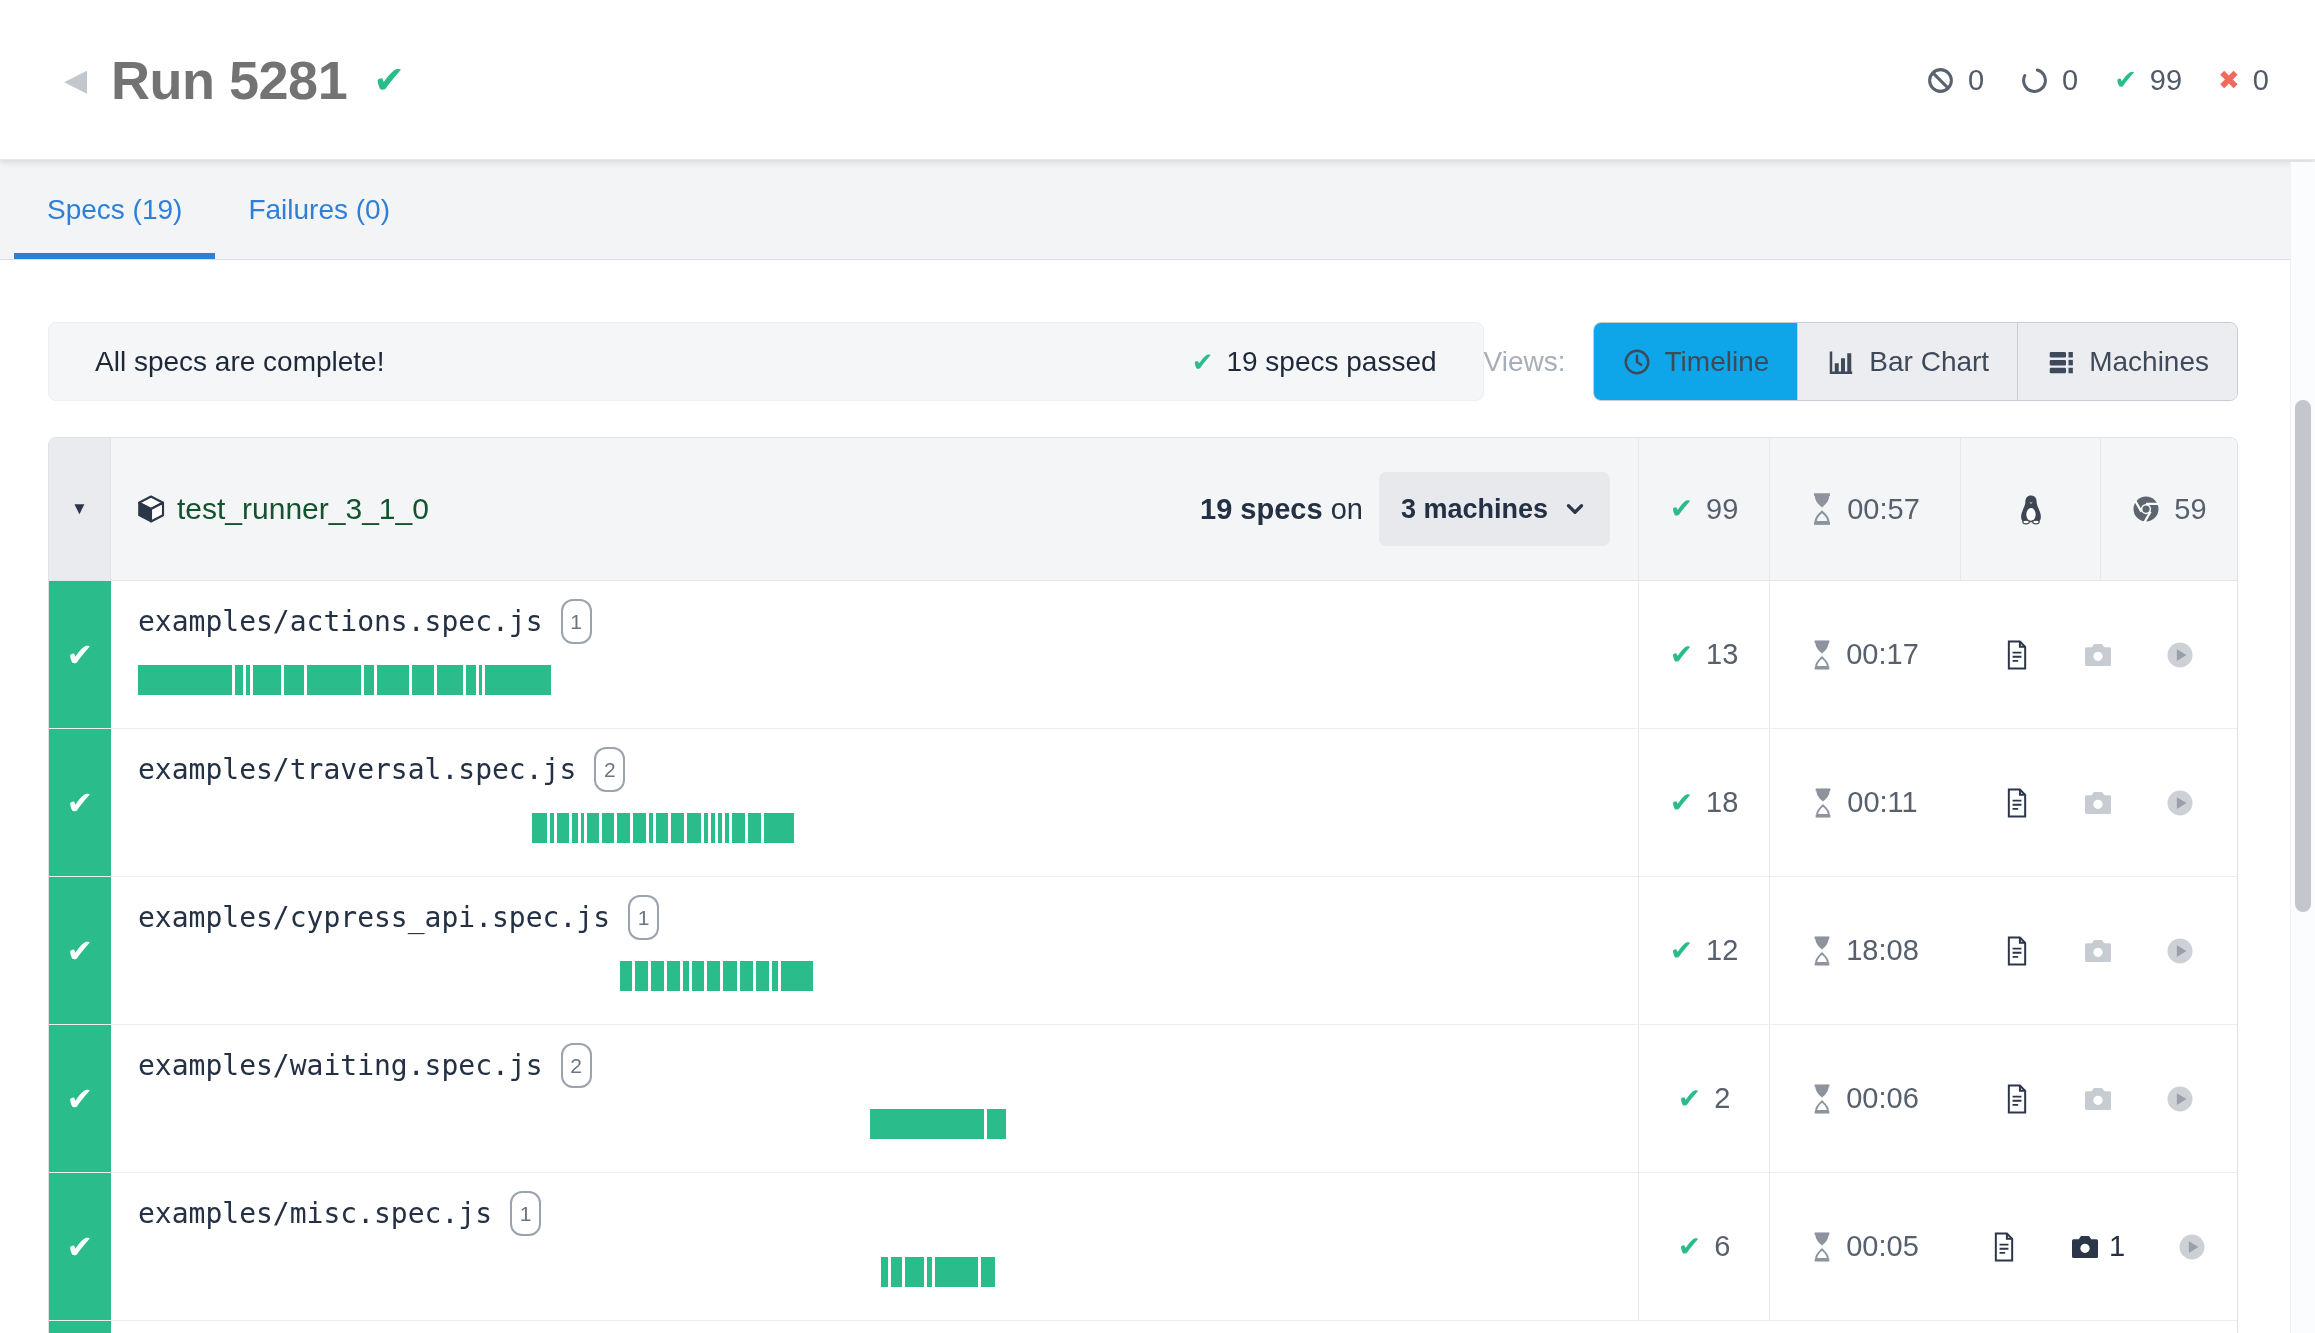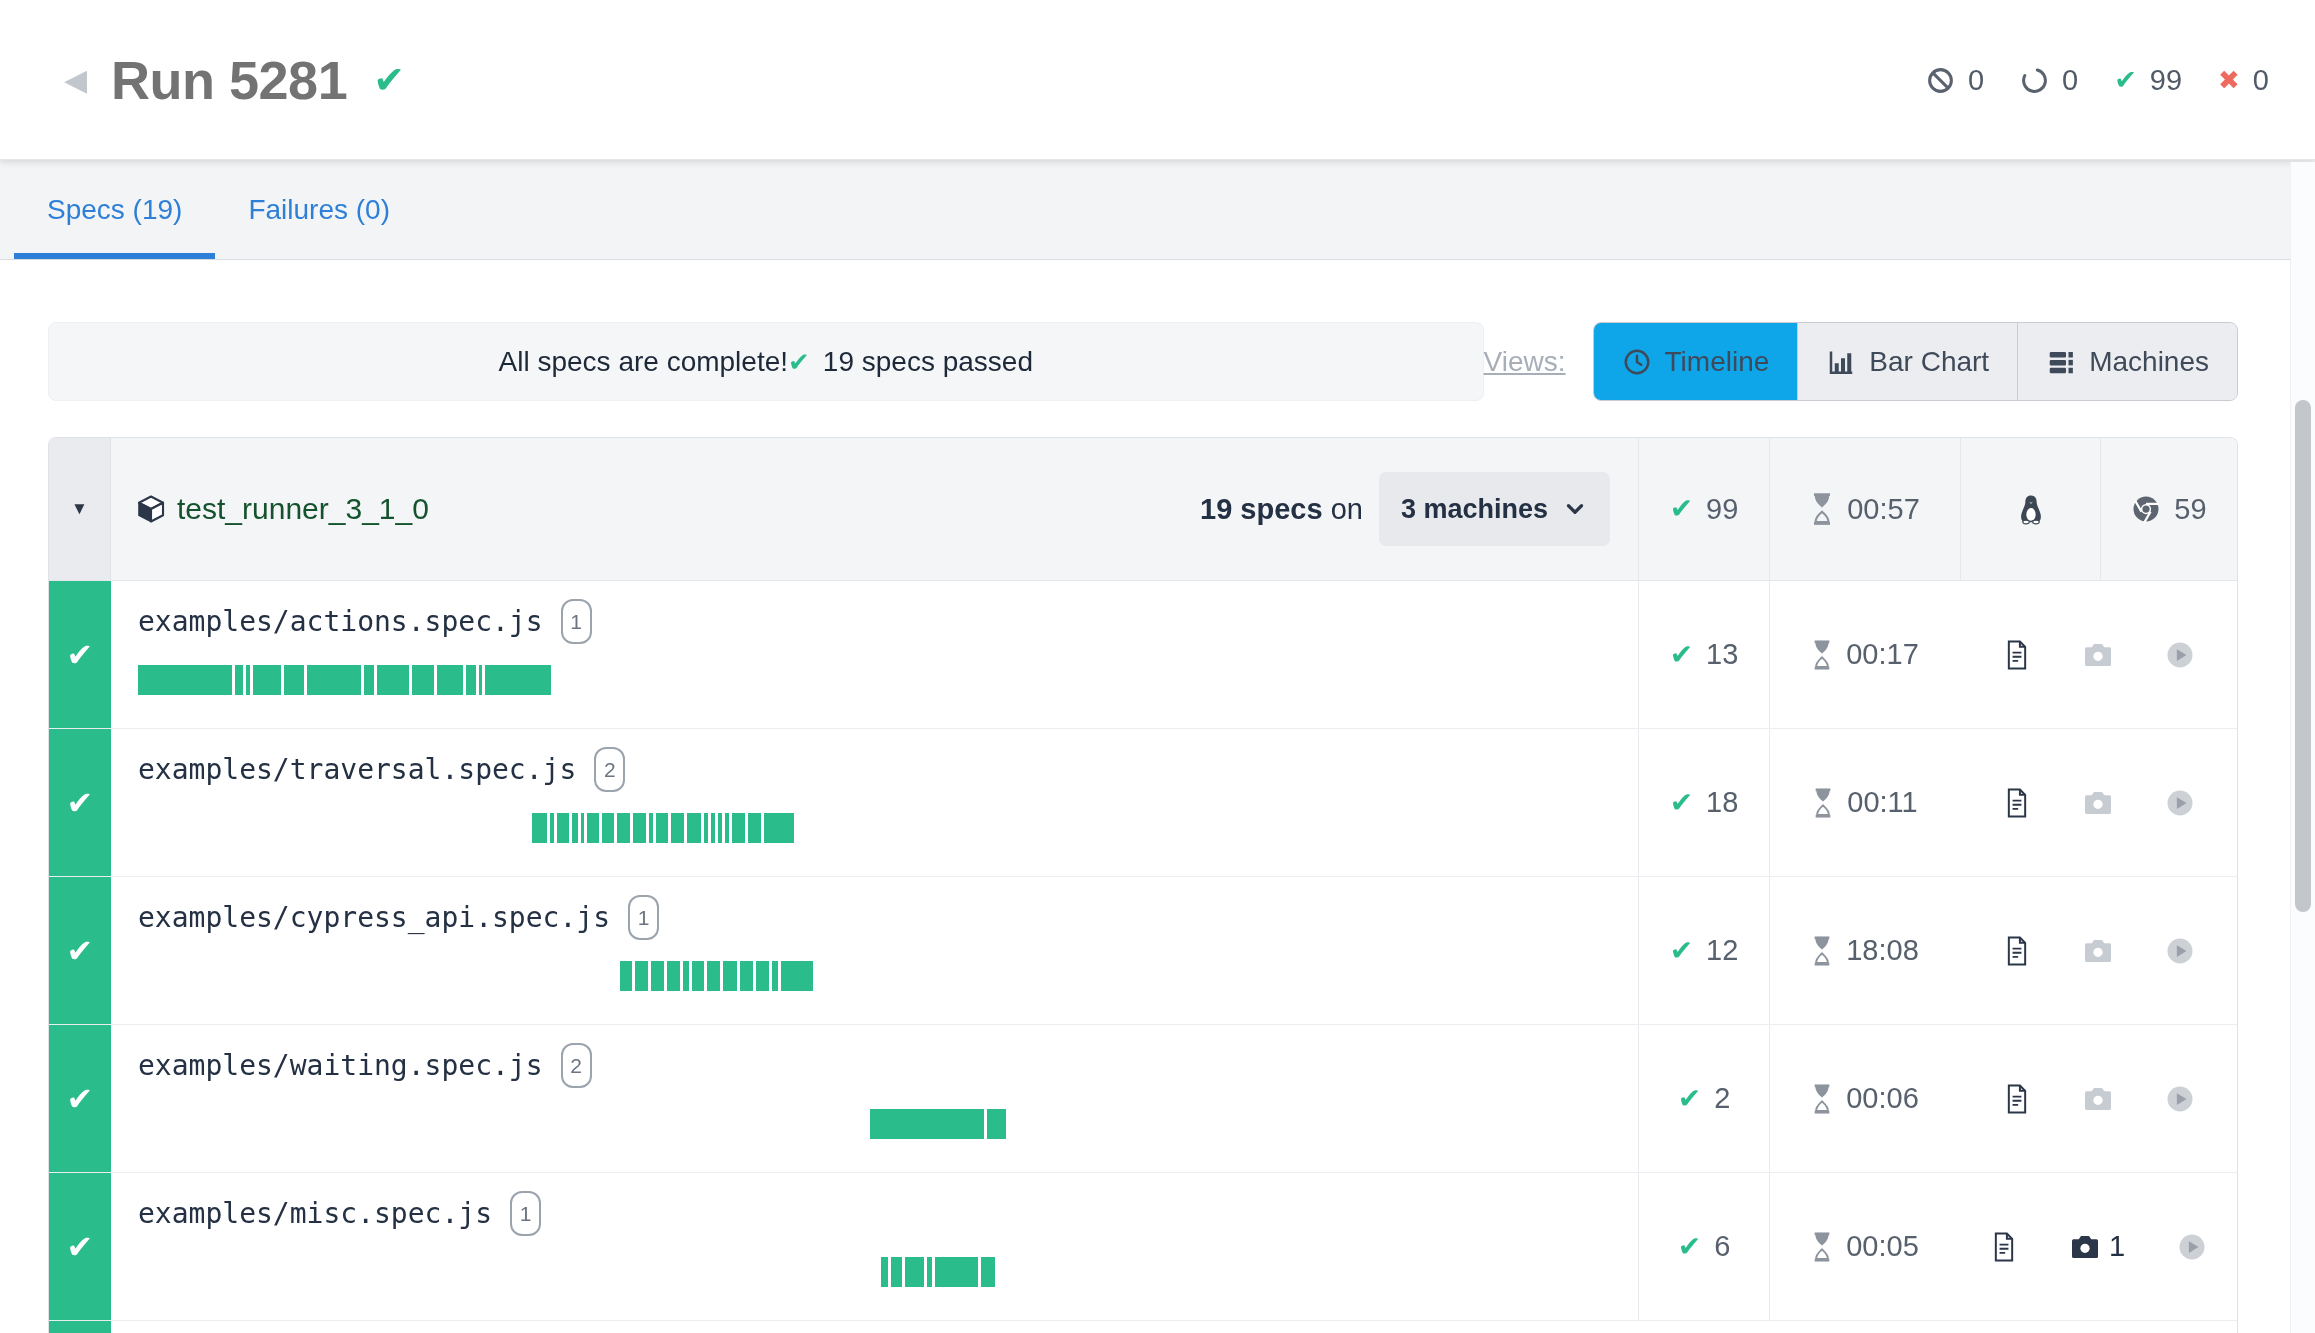--- a/index.html
+++ b/index.html
@@ -22,26 +22,26 @@
   
   .tabbar { height:100px; background:#f3f4f6; border-bottom:1px solid #d9dce1;
             display:flex; padding-left:14px; }
   .tab { height:100%; display:flex; align-items:center; padding:0 33px; font-size:28px;
          color:#2e7fd8; position:relative; cursor:pointer; }
   .tab.active::after { content:''; position:absolute; left:0; right:0; bottom:0; height:6px; background:#2e7fd8; }
 
   
   .alert-row { margin:62px 0 0 48px; width:2190px; height:79px; display:flex; align-items:stretch; }
   .alert-card { width:1451px; background:#f5f6f8; border:1px solid #edeff2; border-radius:8px;
-                display:flex; align-items:center; justify-content:center; padding:0 16px; }
+                display:flex; align-items:center; justify-content:space-between; padding:0 46px; }
   .alert-msg { font-size:28px; color:#1d2939; }
   .alert-passed { display:flex; align-items:center; gap:13px; font-size:28px; color:#1d2939; }
   .alert-passed .glyph-pass { font-size:26px; }
   .views { margin-left:auto; display:flex; align-items:center; }
-  .views-label { font-size:28px; color:#a7aeb8; margin-right:27px;text-decoration:underline; }
+  .views-label { font-size:28px; color:#a7aeb8; margin-right:27px; }
   .btn-group { display:flex; height:100%; border:1px solid #c9cdd3; border-radius:8px; overflow:hidden; background:#ecedf0; }
   .view-btn { display:flex; align-items:center; gap:13px; padding:0 28px; font-size:28px; color:#3e4a59;
               background:#ecedf0; border-left:1px solid #c9cdd3; cursor:pointer; white-space:nowrap; }
   .view-btn:first-child { border-left:none; }
   .view-btn.active { background:#0ea5e9; }
   .view-btn svg { display:block; }
 
   
   .spec-table { margin:36px 0 0 48px; width:2190px; border:1px solid #dfe2e7; border-bottom:none;
                 border-radius:8px 8px 0 0; overflow:hidden; }

